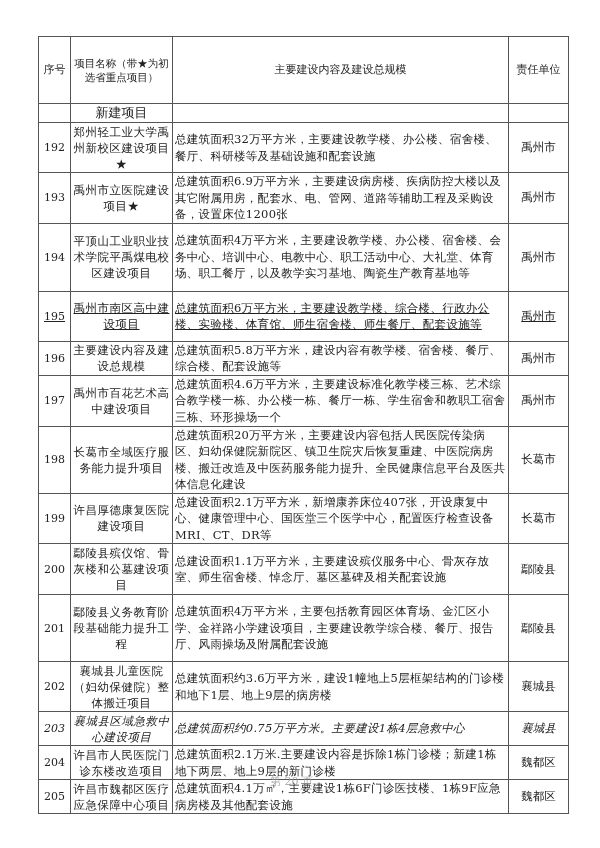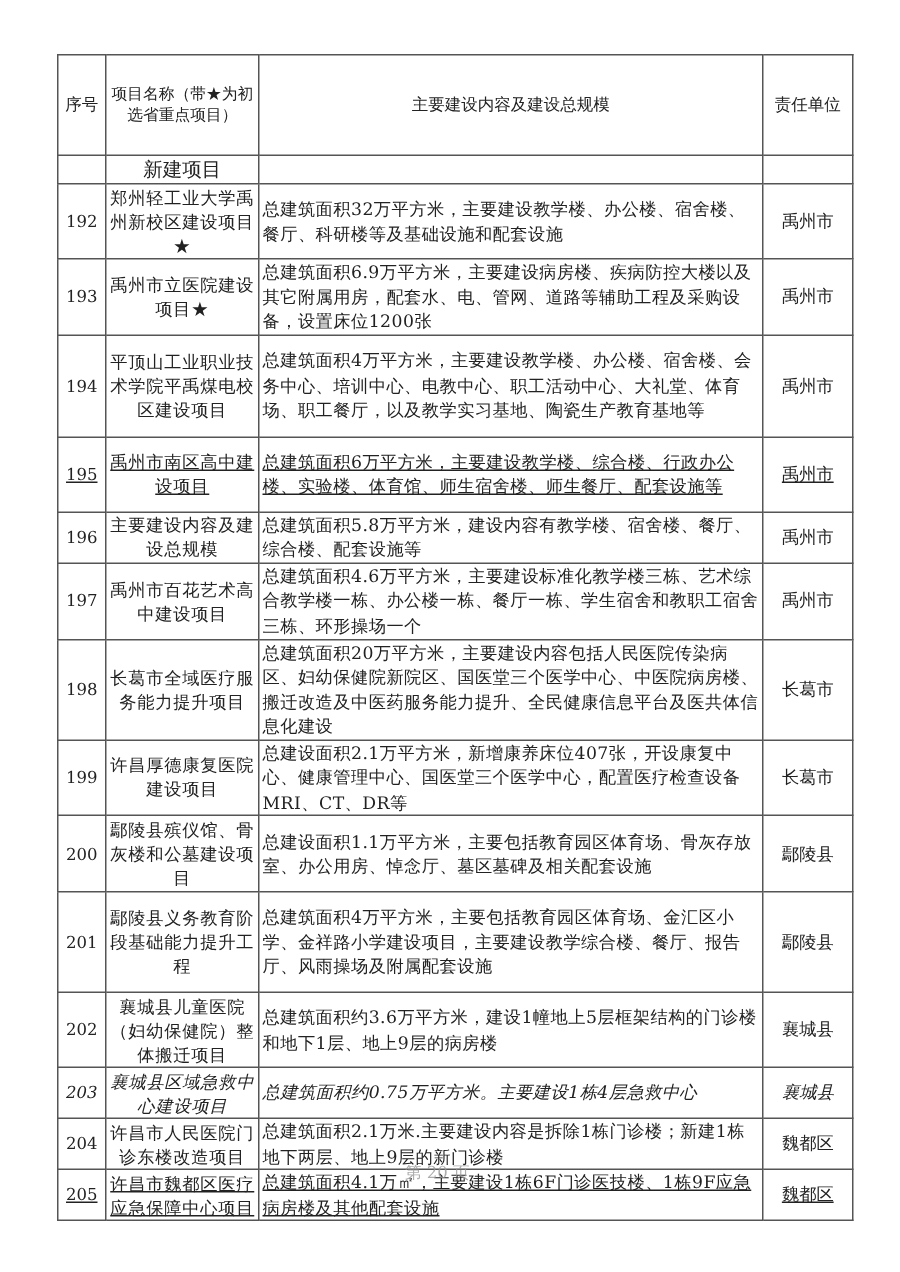--- a/index.html
+++ b/index.html
@@ -78,33 +78,33 @@
       </tr>
       <tr style="height: 51px;">
         <td class="no">197</td>
         <td class="name">禹州市百花艺术高中建设项目</td>
         <td class="content">总建筑面积4.6万平方米，主要建设标准化教学楼三栋、艺术综合教学楼一栋、办公楼一栋、餐厅一栋、学生宿舍和教职工宿舍三栋、环形操场一个</td>
         <td class="unit">禹州市</td>
       </tr>
       <tr style="height: 67px;">
         <td class="no">198</td>
         <td class="name">长葛市全域医疗服务能力提升项目</td>
-        <td class="content">总建筑面积20万平方米，主要建设内容包括人民医院传染病区、妇幼保健院新院区、国医堂三个医学中心、中医院病房楼、搬迁改造及中医药服务能力提升、全民健康信息平台及医共体信息化建设</td>
+        <td class="content">总建筑面积20万平方米，主要建设内容包括人民医院传染病区、妇幼保健院新院区、镇卫生院灾后恢复重建、中医院病房楼、搬迁改造及中医药服务能力提升、全民健康信息平台及医共体信息化建设</td>
         <td class="unit">长葛市</td>
       </tr>
       <tr style="height: 50px;">
         <td class="no">199</td>
         <td class="name">许昌厚德康复医院建设项目</td>
         <td class="content">总建设面积2.1万平方米，新增康养床位407张，开设康复中心、健康管理中心、国医堂三个医学中心，配置医疗检查设备MRI、CT、DR等</td>
         <td class="unit">长葛市</td>
       </tr>
       <tr style="height: 51px;">
         <td class="no">200</td>
         <td class="name">鄢陵县殡仪馆、骨灰楼和公墓建设项目</td>
-        <td class="content">总建设面积1.1万平方米，主要包括教育园区体育场、骨灰存放室、办公用房、悼念厅、墓区墓碑及相关配套设施</td>
+        <td class="content">总建设面积1.1万平方米，主要建设殡仪服务中心、骨灰存放室、师生宿舍楼、悼念厅、墓区墓碑及相关配套设施</td>
         <td class="unit">鄢陵县</td>
       </tr>
       <tr style="height: 67px;">
         <td class="no">201</td>
         <td class="name">鄢陵县义务教育阶段基础能力提升工程</td>
         <td class="content">总建筑面积4万平方米，主要包括教育园区体育场、金汇区小学、金祥路小学建设项目，主要建设教学综合楼、餐厅、报告厅、风雨操场及附属配套设施</td>
         <td class="unit">鄢陵县</td>
       </tr>
       <tr style="height: 50px;">
         <td class="no">202</td>
@@ -117,21 +117,21 @@
         <td class="name">襄城县区域急救中心建设项目</td>
         <td class="content">总建筑面积约0.75万平方米。主要建设1栋4层急救中心</td>
         <td class="unit">襄城县</td>
       </tr>
       <tr style="height: 33px;">
         <td class="no">204</td>
         <td class="name">许昌市人民医院门诊东楼改造项目</td>
         <td class="content">总建筑面积2.1万米.主要建设内容是拆除1栋门诊楼；新建1栋地下两层、地上9层的新门诊楼</td>
         <td class="unit">魏都区</td>
       </tr>
-      <tr style="height: 33px; text-decoration: underline;">
+      <tr style="height: 33px;">
         <td class="no">205</td>
         <td class="name">许昌市魏都区医疗应急保障中心项目</td>
         <td class="content">总建筑面积4.1万㎡，主要建设1栋6F门诊医技楼、1栋9F应急病房楼及其他配套设施</td>
         <td class="unit">魏都区</td>
       </tr>
     </tbody>
 </table>
 
 <div class="footer">第 20 页</div>
 

